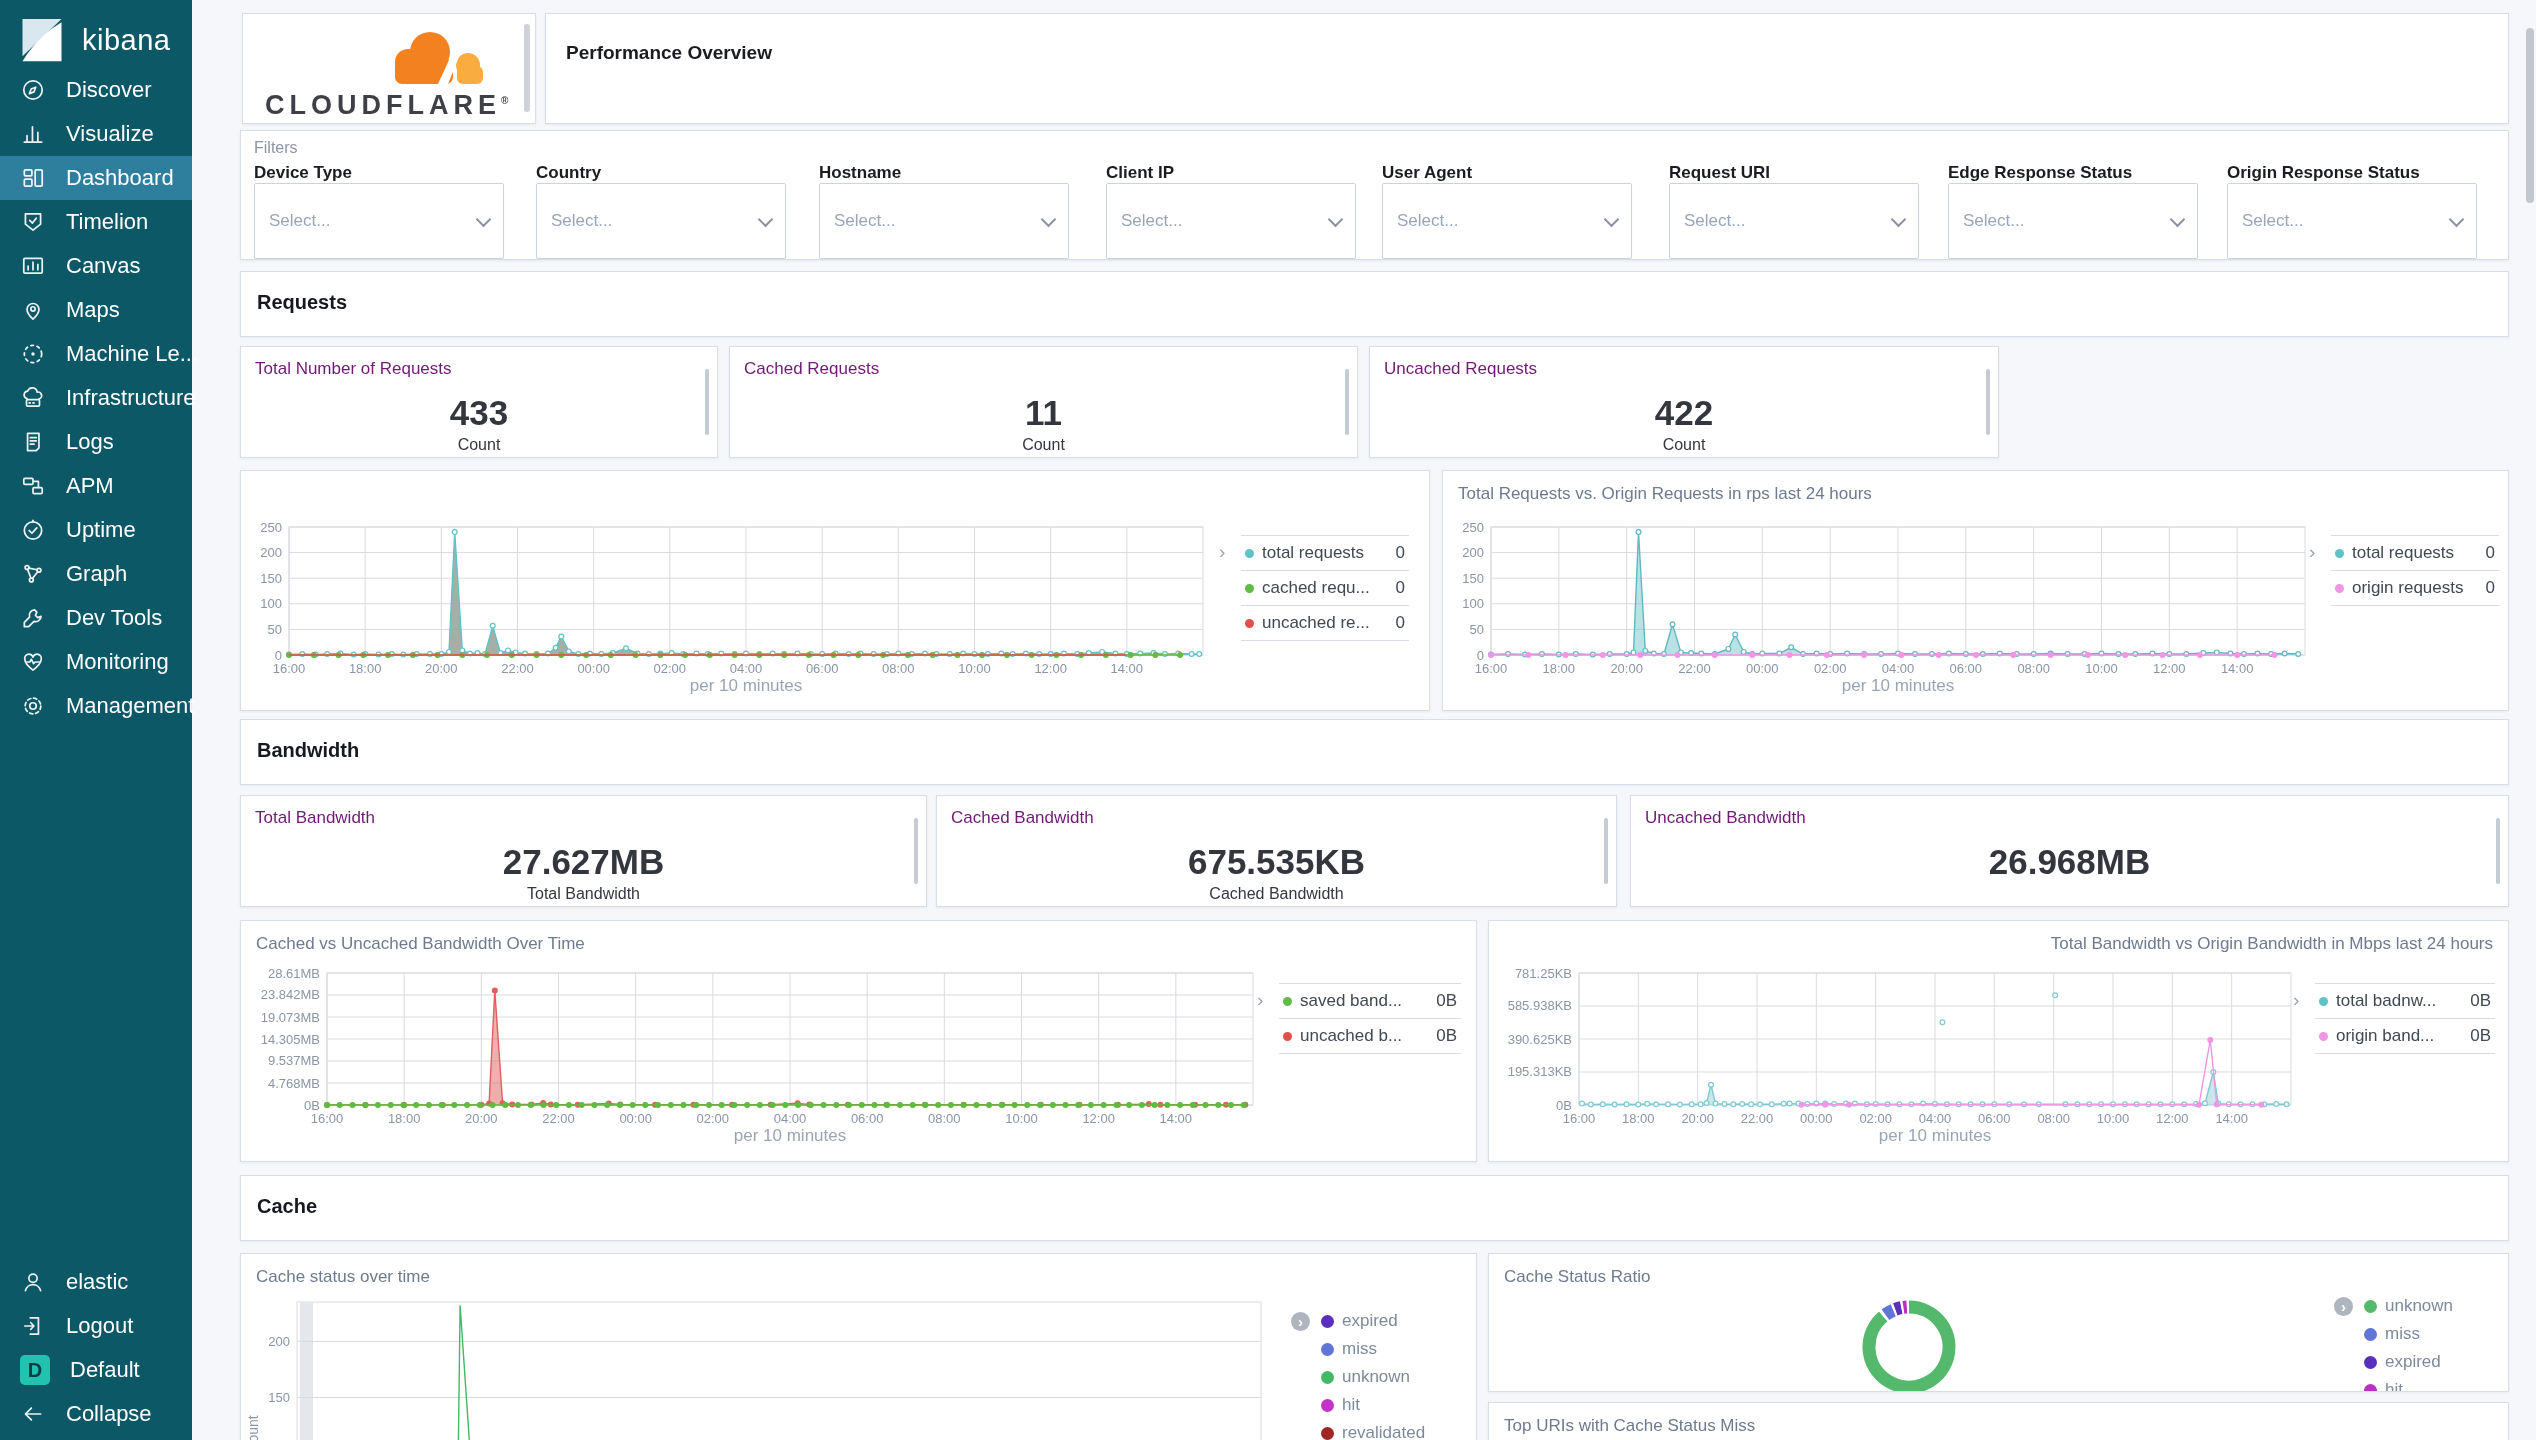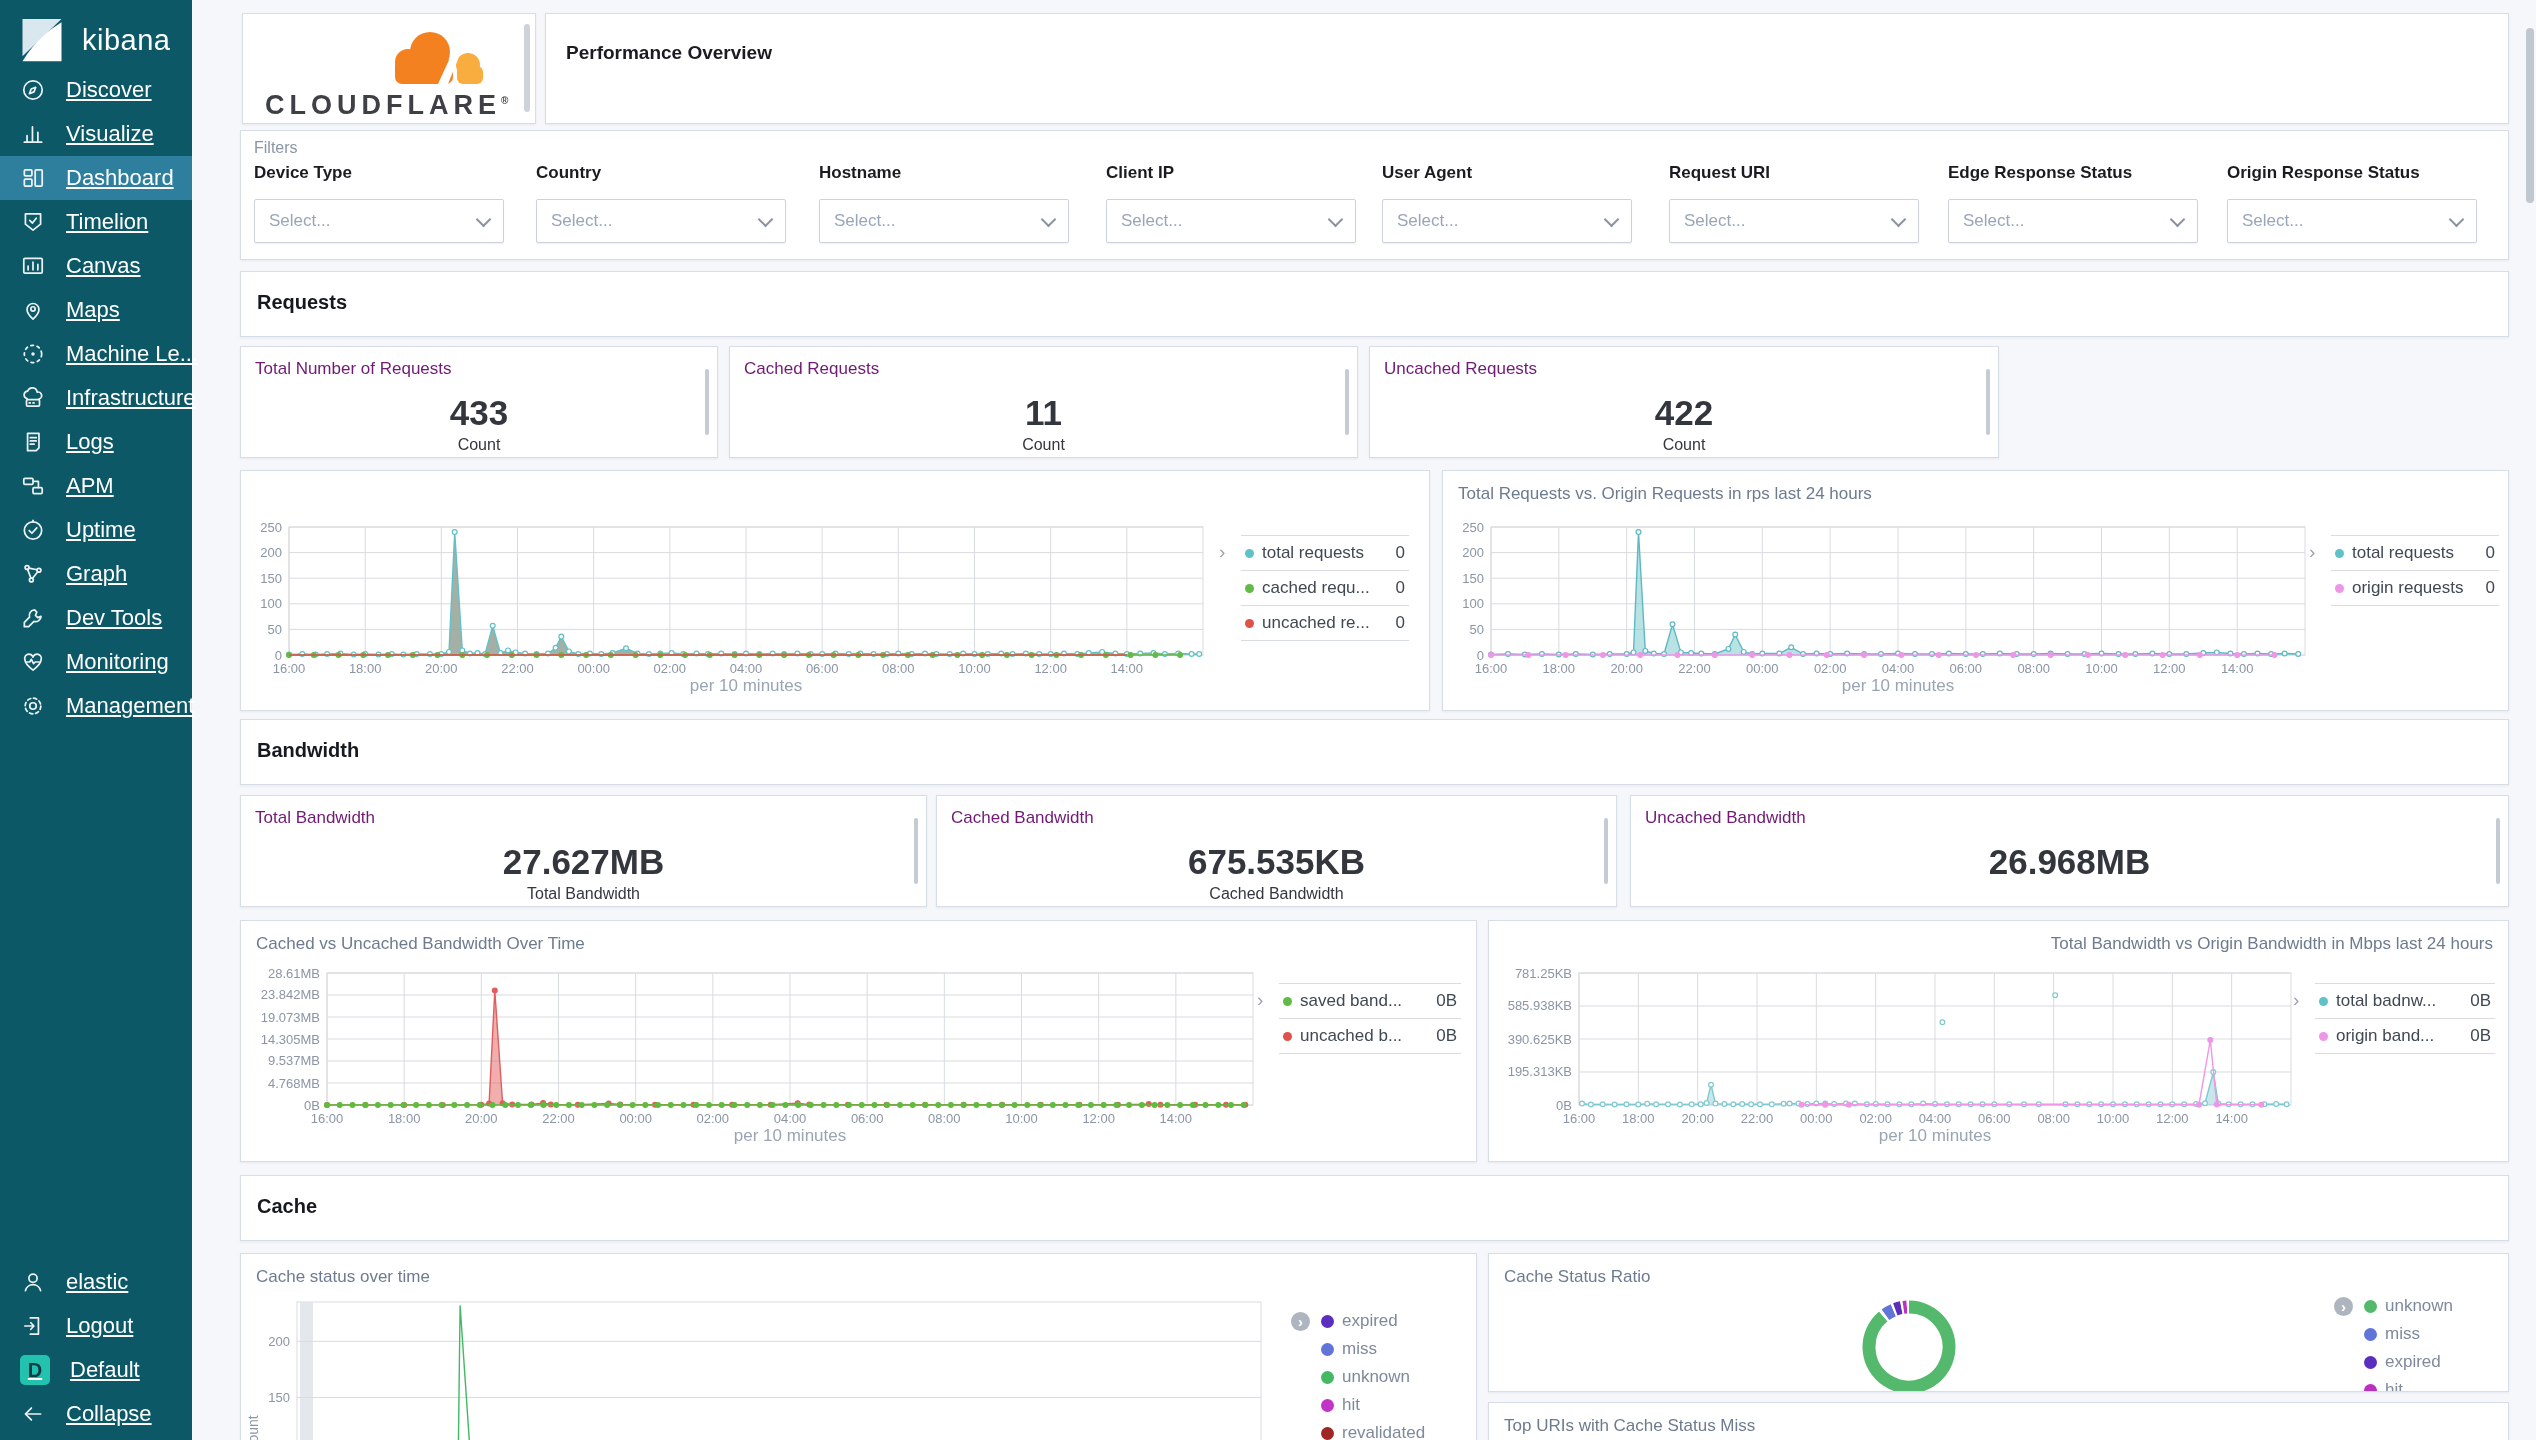--- a/index.html
+++ b/index.html
@@ -3,44 +3,44 @@
 <meta charset="utf-8">
 <style>
   html,body{margin:0;padding:0;width:2536px;height:1440px;overflow:hidden;
     background:#f5f7fa;font-family:"Liberation Sans",sans-serif;color:#343741;}
   .sidebar{position:absolute;left:0;top:0;width:192px;height:1440px;background:#0c5866;z-index:5;}
   .logo-row{display:flex;align-items:center;gap:14px;padding:14px 0 12px 16px;}
   .logo-mark{width:52px;height:52px;flex:0 0 auto;}
   .logo-text{color:#fff;font-size:29px;font-weight:500;letter-spacing:.5px;}
   .nav-list{position:absolute;top:68px;left:0;right:0;}
   .nav-item{display:flex;align-items:center;height:44px;padding-left:20px;gap:20px;
-    color:#fff;font-size:22px;cursor:pointer;text-decoration:underline;}
+    color:#fff;font-size:22px;cursor:pointer;}
   .nav-item.active{background:#2e7e9e;}
   .nav-ico{width:26px;height:26px;display:inline-flex;opacity:.92;}
   .nav-ico svg{width:26px;height:26px;}
   .nav-label{white-space:nowrap;}
   .side-footer{position:absolute;bottom:4px;left:0;right:0;}
   .d-badge{width:30px;height:30px;border-radius:5px;background:#23c2ae;color:#073c46;
     font-weight:700;font-size:20px;display:inline-flex;align-items:center;justify-content:center;}
   .panel{position:absolute;background:#fff;border:1px solid #d8dee8;border-radius:0;
     box-shadow:0 1px 2px rgba(110,120,140,.10);overflow:hidden;}
   .p-title{color:#6e7b8f;font-size:17px;padding:13px 15px;white-space:nowrap;}
   .sec-title{font-size:20px;font-weight:700;color:#16191f;padding:19px 16px;}
   .ov-title{font-size:19px;font-weight:700;color:#1a1c21;padding:28px 0 0 20px;}
   .metric-title{color:#701a75;font-size:17px;padding:12px 14px;}
   .metric-value{text-align:center;font-size:35px;font-weight:700;color:#33363d;margin-top:2px;}
   .metric-unit{text-align:center;font-size:16px;color:#343741;margin-top:3px;}
   .drag-handle{position:absolute;right:8px;top:50%;margin-top:-33px;width:4px;height:66px;
     background:#c5cbd4;border-radius:2px;}
   .filters-title{position:absolute;left:13px;top:8px;font-size:16px;color:#8b95a5;}
   .filter-field{position:absolute;top:32px;width:250px;}
   .filter-label{font-size:17px;font-weight:700;color:#1a1c21;}
-  .filter-select{margin-top:16px;height:42px;background:#fff;border:1px solid #cdd3de;border-radius:2px;
+  .filter-select{margin-top:0;height:42px;background:#fff;border:1px solid #cdd3de;border-radius:2px;
     box-shadow:0 1px 1px rgba(120,130,150,.12);display:flex;align-items:center;
-    padding:0 14px;justify-content:space-between;cursor:pointer;gap:12px;}
+    padding:16px 14px;justify-content:space-between;cursor:pointer;gap:12px;}
   .fs-ph{color:#9aa5b8;font-size:17px;}
   .fs-chev{width:9px;height:9px;border-right:2px solid #8b93a2;border-bottom:2px solid #8b93a2;
     transform:rotate(45deg);margin-top:-4px;}
   .legend{position:absolute;}
   .lg-chev{position:absolute;left:-22px;top:6px;color:#9aa3b0;font-size:19px;}
   .lg-row{display:flex;align-items:center;gap:8px;padding:7px 4px;border-top:1px solid #d9dde3;
     font-size:17px;color:#404854;cursor:pointer;}
   .lg-row:last-child{border-bottom:1px solid #d9dde3;}
   .lg-dot{width:9px;height:9px;border-radius:50%;flex:0 0 auto;}
   .lg-val{margin-left:auto;}

